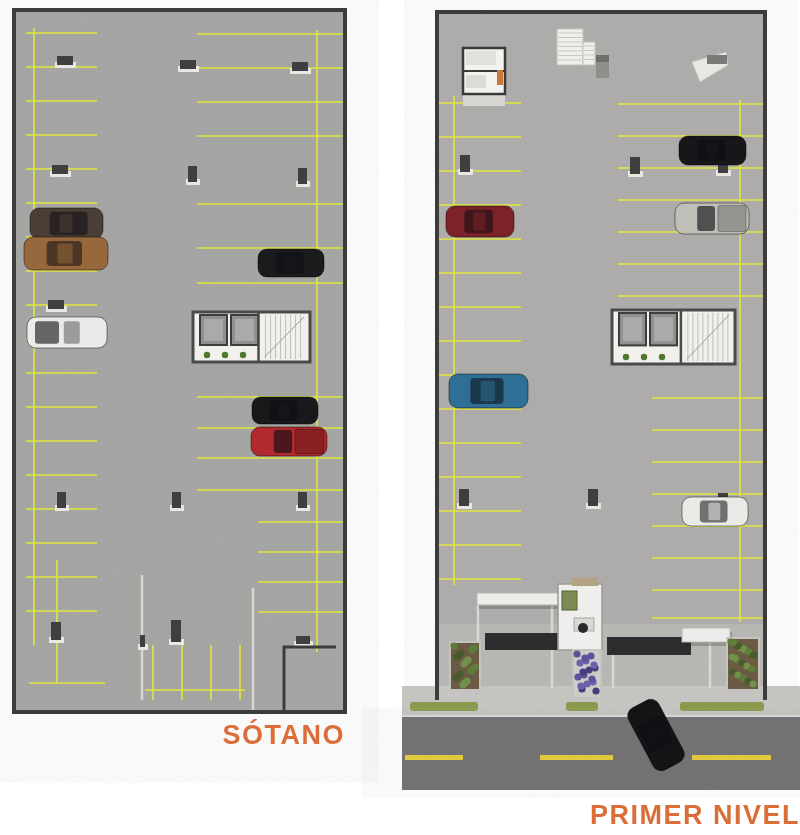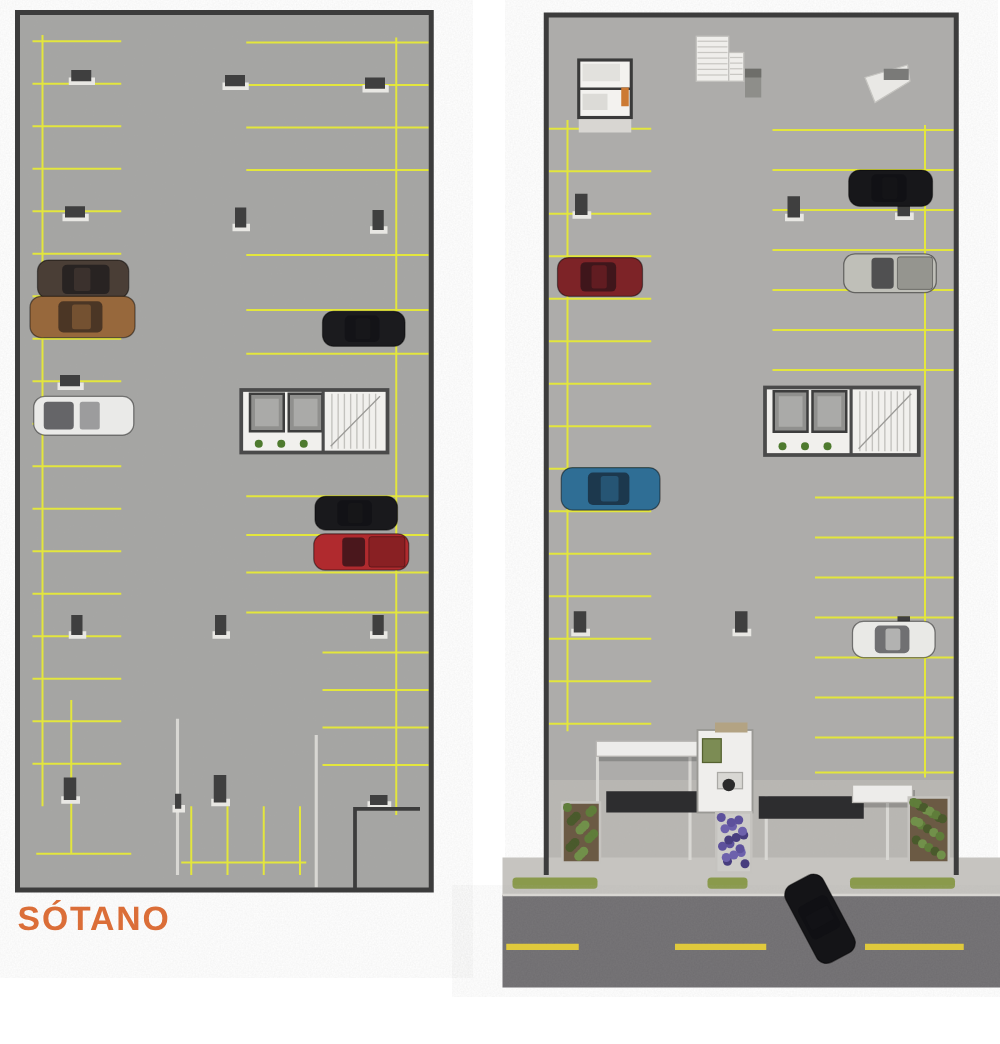--- a/index.html
+++ b/index.html
@@ -1,19 +1,19 @@
 <!DOCTYPE html>
 <html><head>
 <meta charset="utf-8">
 <style>
   html,body{margin:0;padding:0;background:#ffffff;}
   body{width:800px;height:835px;font-family:"Liberation Sans",sans-serif;overflow:hidden;}
   .stage{position:relative;width:800px;height:835px;background:#ffffff;}
   #plan-svg{position:absolute;left:0;top:0;width:800px;height:835px;display:block;}
-  .plan-label{position:absolute;font-weight:700;font-size:27px;letter-spacing:1.5px;text-align:left;user-select:none;}
+  .plan-label{position:absolute;font-weight:700;font-size:27px;letter-spacing:1.5px;text-align:right;user-select:none;}
   #label-sotano{left:14px;top:720px;width:331px;}
   #label-primer{left:402px;top:800px;width:398px;}
 </style>
 </head>
 <body>
 
 <div class="stage">
   <svg id="plan-svg" viewBox="0 0 800 835">
       <defs>
         <filter id="grain">
@@ -376,13 +376,14 @@
           <rect x="708.4" y="502.8" width="11.879999999999999" height="17.4" rx="2" fill="#e9e9e6" opacity="0.55"></rect>
         </g>
         <g transform="rotate(62 656 735)">
           <rect x="621" y="718" width="70" height="34" rx="9" fill="#141417" stroke="rgba(0,0,0,0.45)" stroke-width="1"></rect>
           <rect x="639.9" y="722.08" width="29.4" height="25.84" rx="4" fill="rgba(12,12,18,0.55)"></rect>
           <rect x="649" y="724.8" width="12.6" height="20.4" rx="2" fill="#141417" opacity="0.55"></rect>
         </g>
       </g>
     </svg>
   <div class="plan-label" id="label-sotano" style="color: rgb(219, 110, 56);">SÓTANO</div>
+  <div class="plan-label" id="label-primer" style="color: rgb(219, 110, 56);">PRIMER NIVEL</div>
 </div>
 
 </body></html>

